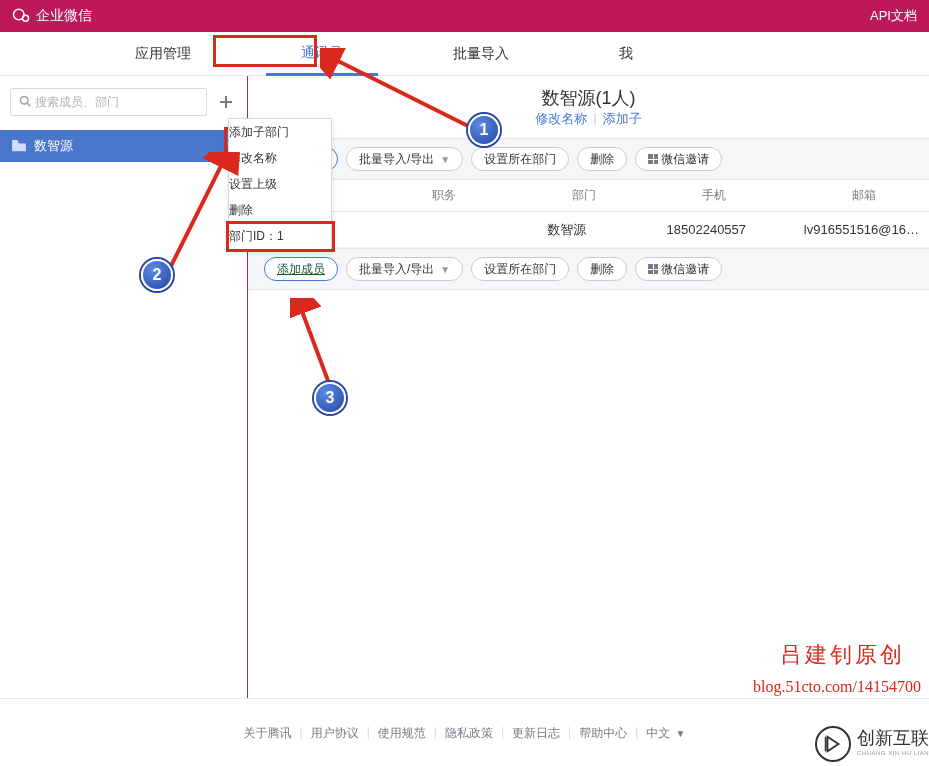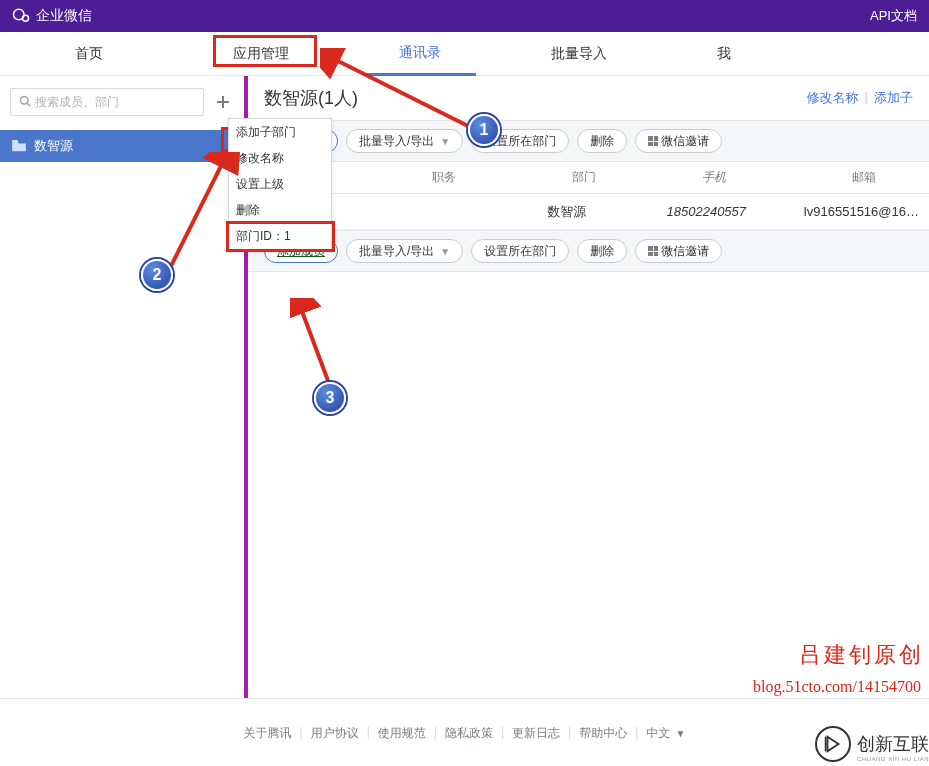--- a/index.html
+++ b/index.html
@@ -1,87 +1,87 @@
 <!DOCTYPE html>
 <html><head>
   <meta charset="utf-8">
   <style>
     * { margin: 0; padding: 0; box-sizing: border-box; }
     body { font-family: "Microsoft YaHei", Arial, sans-serif; font-size: 13px; color: #333; background: #fff; width: 929px; height: 766px; overflow: hidden; position: relative; }
     
-    .header { background: #4c1d95; height: 30px; display: flex; align-items: center; justify-content: space-between; padding: 16px 12px; color: #fff; gap: 40px; }
+    .header { background: #be185d; height: 30px; display: flex; align-items: center; justify-content: space-between; padding: 16px 12px; color: #fff; gap: 40px; }
     .header-left { display: flex; align-items: center; gap: 6px; }
     .logo-icon { width: 18px; height: 18px; }
     .header-title { font-size: 14px; }
     .header-right { font-size: 13px; color: #fff; }
     
     .nav { background: #fff; height: 44px; display: flex; align-items: center; border-bottom: 1px solid #e4e6e9; padding-left: 40px; position: relative; }
     .nav-item { padding: 0 35px; height: 44px; display: flex; align-items: center; cursor: pointer; font-size: 14px; color: #333; position: relative; }
     .nav-item.active { color: #4577d8; border-bottom: 3px solid #4577d8; margin-bottom: -1px; }
     .nav-item-contacts { margin-left: 40px; }
     .nav-highlight { position: absolute; border: 3px solid #d9291c; pointer-events: none; }
     
     .main { display: flex; height: calc(100% - 30px - 44px - 70px); }
     
-    .sidebar { width: 248px; border-right: 4px solid #a21caf; padding: 12px 0; position: relative; }
+    .sidebar { width: 248px; border-right: 1px solid #a21caf; padding: 12px 0; position: relative; }
     .search-row { display: flex; align-items: center; padding: 0 10px; margin-bottom: 14px; gap: 8px; }
     .search-box { flex: 1; height: 28px; border: 1px solid #d6d9de; border-radius: 2px; display: flex; align-items: center; padding: 0 8px; background: #fff; }
     .search-icon { color: #9ba2ac; font-size: 13px; margin-right: 4px; }
     .search-input { border: none; outline: none; flex: 1; font-size: 12px; color: #333; }
     .search-input::placeholder { color: #b0b3b8; }
     .plus-btn { width: 22px; height: 22px; color: #787c82; font-size: 20px; display: flex; align-items: center; justify-content: center; cursor: pointer; }
     
     .dept-item { background: #4a77cb; color: #fff; height: 32px; display: flex; align-items: center; padding: 0 12px; gap: 8px; position: relative; }
     .folder-icon { width: 14px; height: 12px; }
     .dept-name { flex: 1; font-size: 13px; }
     .more-btn { width: 20px; height: 20px; display: flex; align-items: center; justify-content: center; cursor: pointer; position: relative; }
     .dots { display: flex; flex-direction: column; gap: 2px; }
     .dot { width: 3px; height: 3px; background: #fff; border-radius: 50%; }
     .more-highlight { position: absolute; border: 3px solid #d9291c; right: -3px; top: -3px; width: 26px; height: 25px; pointer-events: none; }
     
     .context-menu { position: absolute; left: 228px; top: 42px; width: 104px; background: #fff; border: 1px solid #d6d9de; box-shadow: 0 2px 6px rgba(0,0,0,.1); z-index: 100; }
-    .context-item { height: 26px; display: flex; align-items: center; padding: 0 7px; font-size: 12px; color: #333; cursor: pointer; }
+    .context-item { height: 26px; display: flex; align-items: center; padding: 0 0; font-size: 12px; color: #333; cursor: pointer; }
     .context-bottom-highlight { position: absolute; border: 3px solid #d9291c; left: -3px; bottom: -3px; width: 109px; height: 31px; pointer-events: none; }
     
     .content { flex: 1; padding: 10px 0; position: relative; overflow: hidden; }
-    .content-header { display: flex; align-items: center; justify-content: space-between; padding: 0 16px 10px;}
+    .content-header { display: flex; align-items: center; justify-content: space-between; padding: 0 16px 10px; flex-direction: column;}
     .content-title { font-size: 18px; color: #333; }
     .content-actions { display: flex; gap: 6px; font-size: 13px; }
     .link { color: #4577d8; cursor: pointer; }
     .sep { color: #c6c9cf; }
     
     .toolbar { display: flex; gap: 8px; padding: 8px 16px; background: #f4f6f8; border-top: 1px solid #e4e6e9; border-bottom: 1px solid #e4e6e9; }
     .btn { height: 24px; padding: 0 12px; background: #fff; border: 1px solid #c8ccd2; border-radius: 12px; font-size: 12px; color: #333; cursor: pointer; display: inline-flex; align-items: center; gap: 4px; }
     .btn.primary { border-color: #4577d8; color: #14532d; text-decoration: underline; }
     .btn.wx { display: inline-flex; gap: 3px;}
     .qr-mini { width: 10px; height: 10px; display: inline-grid; grid-template-columns: 1fr 1fr; grid-template-rows: 1fr 1fr; gap: 1px; }
     .qr-mini span { background: #787c82; }
     .caret { font-size: 10px; color: #999; margin-left: 2px;}
     
     .table { width: 100%; }
     .thead { display: flex; height: 32px; align-items: center; font-size: 12px; color: #787c82; border-bottom: 1px solid #e4e6e9; }
     .th, .td { padding: 0 10px; }
     .col-chk { width: 44px; text-align: center; }
     .col-name { width: 130px; }
     .col-title { width: 140px; }
     .col-dept { width: 130px; }
-    .col-phone { width: 150px; font-style: italic; }
+    .col-phone { width: 150px; }
     .col-email { flex: 1; }
     .trow { display: flex; height: 36px; align-items: center; font-size: 13px; color: #333; border-bottom: 1px solid #eef0f2; }
     .chk { width: 14px; height: 14px; border: 1px solid #c8ccd2; border-radius: 2px; display: inline-block; }
     
     .footer { height: 70px; border-top: 1px solid #e4e6e9; display: flex; flex-direction: column; justify-content: center; align-items: center; gap: 4px; color: #787c82; font-size: 12px; position: relative; }
     .footer-links { display: flex; gap: 8px; align-items: flex-start; }
     .footer-links span { color: #787c82; }
     .footer-links .fsep { color: #d6d9de; }
     
-    .watermark-top { position: absolute; right: 5px; bottom: 96px; color: #d9291c; font-size: 22px; letter-spacing: 3px; font-weight: 400;}
+    .watermark-top { position: absolute; right: 24px; bottom: 96px; color: #d9291c; font-size: 22px; letter-spacing: 3px; font-weight: 400;}
     .watermark-bot { position: absolute; right: 8px; bottom: 70px; color: #d9291c; font-size: 16px; font-family: Liberation Serif, serif; }
     
-    .badge-logo { position: absolute; right: 0; bottom: 4px; display: flex; align-items: flex-end; gap: 6px; background: #fff; }
+    .badge-logo { position: absolute; right: 0; bottom: 4px; display: flex; align-items: flex-start; gap: 6px; background: #fff; }
     .badge-circle { width: 36px; height: 36px; border: 2px solid #333; border-radius: 50%; display: flex; align-items: center; justify-content: center; font-weight: bold; }
     .badge-text-cn { font-size: 18px; color: #333; font-weight: 500;}
     .badge-text-en { font-size: 6px; color: #999; letter-spacing: .5px;}
     
     .anno-circle { position: absolute; width: 32px; height: 32px; border-radius: 50%; background: radial-gradient(circle at 35% 30%, #5c8be0, #2643a6); color: #fff; font-weight: bold; display: flex; align-items: center; justify-content: center; border: 2px solid #fff; box-shadow: 0 0 0 2px #2643a6; font-size: 16px; pointer-events:none; z-index: 200; }
     .arrow { position: absolute; pointer-events: none; z-index: 150; }
   </style>
 </head>
 <body>
 
@@ -90,21 +90,20 @@
     <svg class="logo-icon" viewBox="0 0 24 24">
       <circle cx="9" cy="10" r="7" fill="none" stroke="#fff" stroke-width="2"></circle>
       <circle cx="18" cy="15" r="4" fill="none" stroke="#fff" stroke-width="2"></circle>
     </svg>
     <span class="header-title">企业微信</span>
   </div>
   <div class="header-right link" style="color:#fff">API文档</div>
 </div>
 
 <div class="nav">
-  <div class="nav-item">首页</div>
   <div class="nav-item" style="margin-left:60px">应用管理</div>
   <div class="nav-item active nav-item-contacts">通讯录</div>
   <div class="nav-item" style="margin-left:40px">批量导入</div>
   <div class="nav-item" style="margin-left:40px">我</div>
   <div class="nav-highlight" style="left:213px; top:3px; width:104px; height:32px;"></div>
 </div>
 
 <div class="main">
 
   <div class="sidebar">

